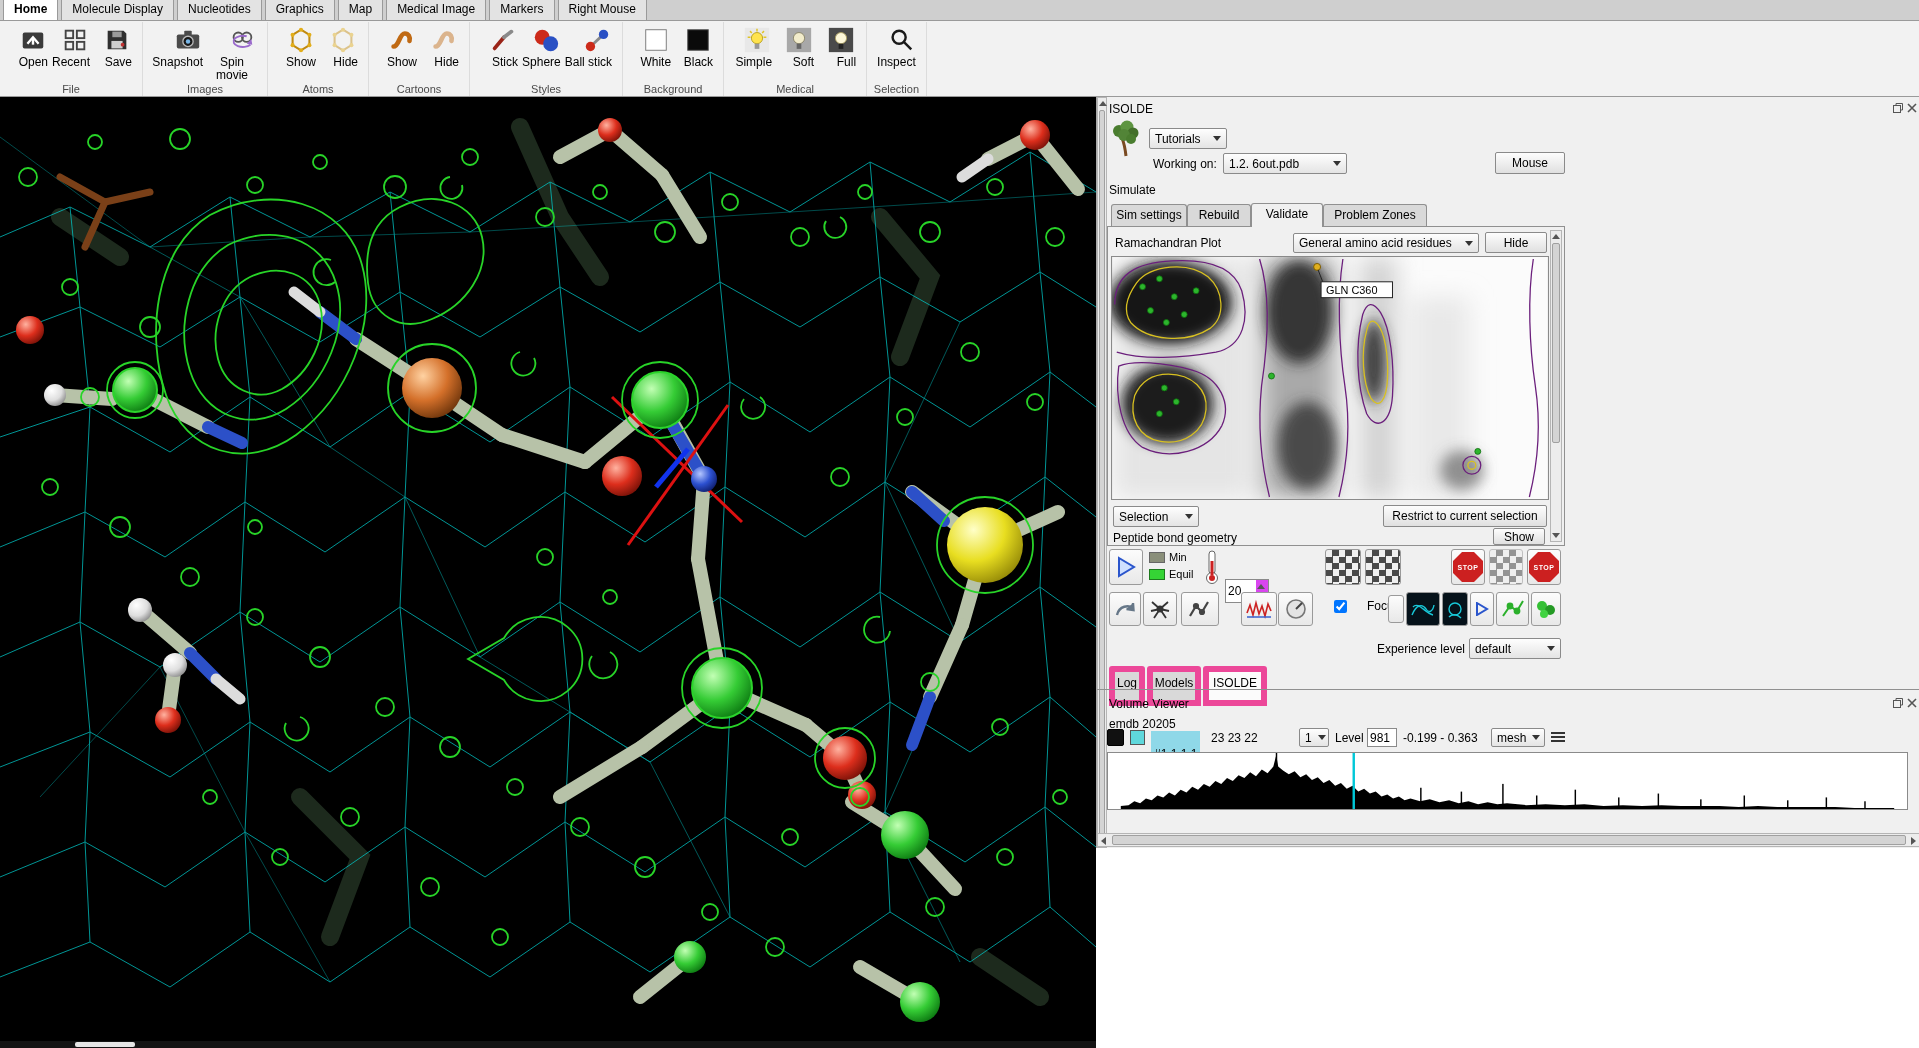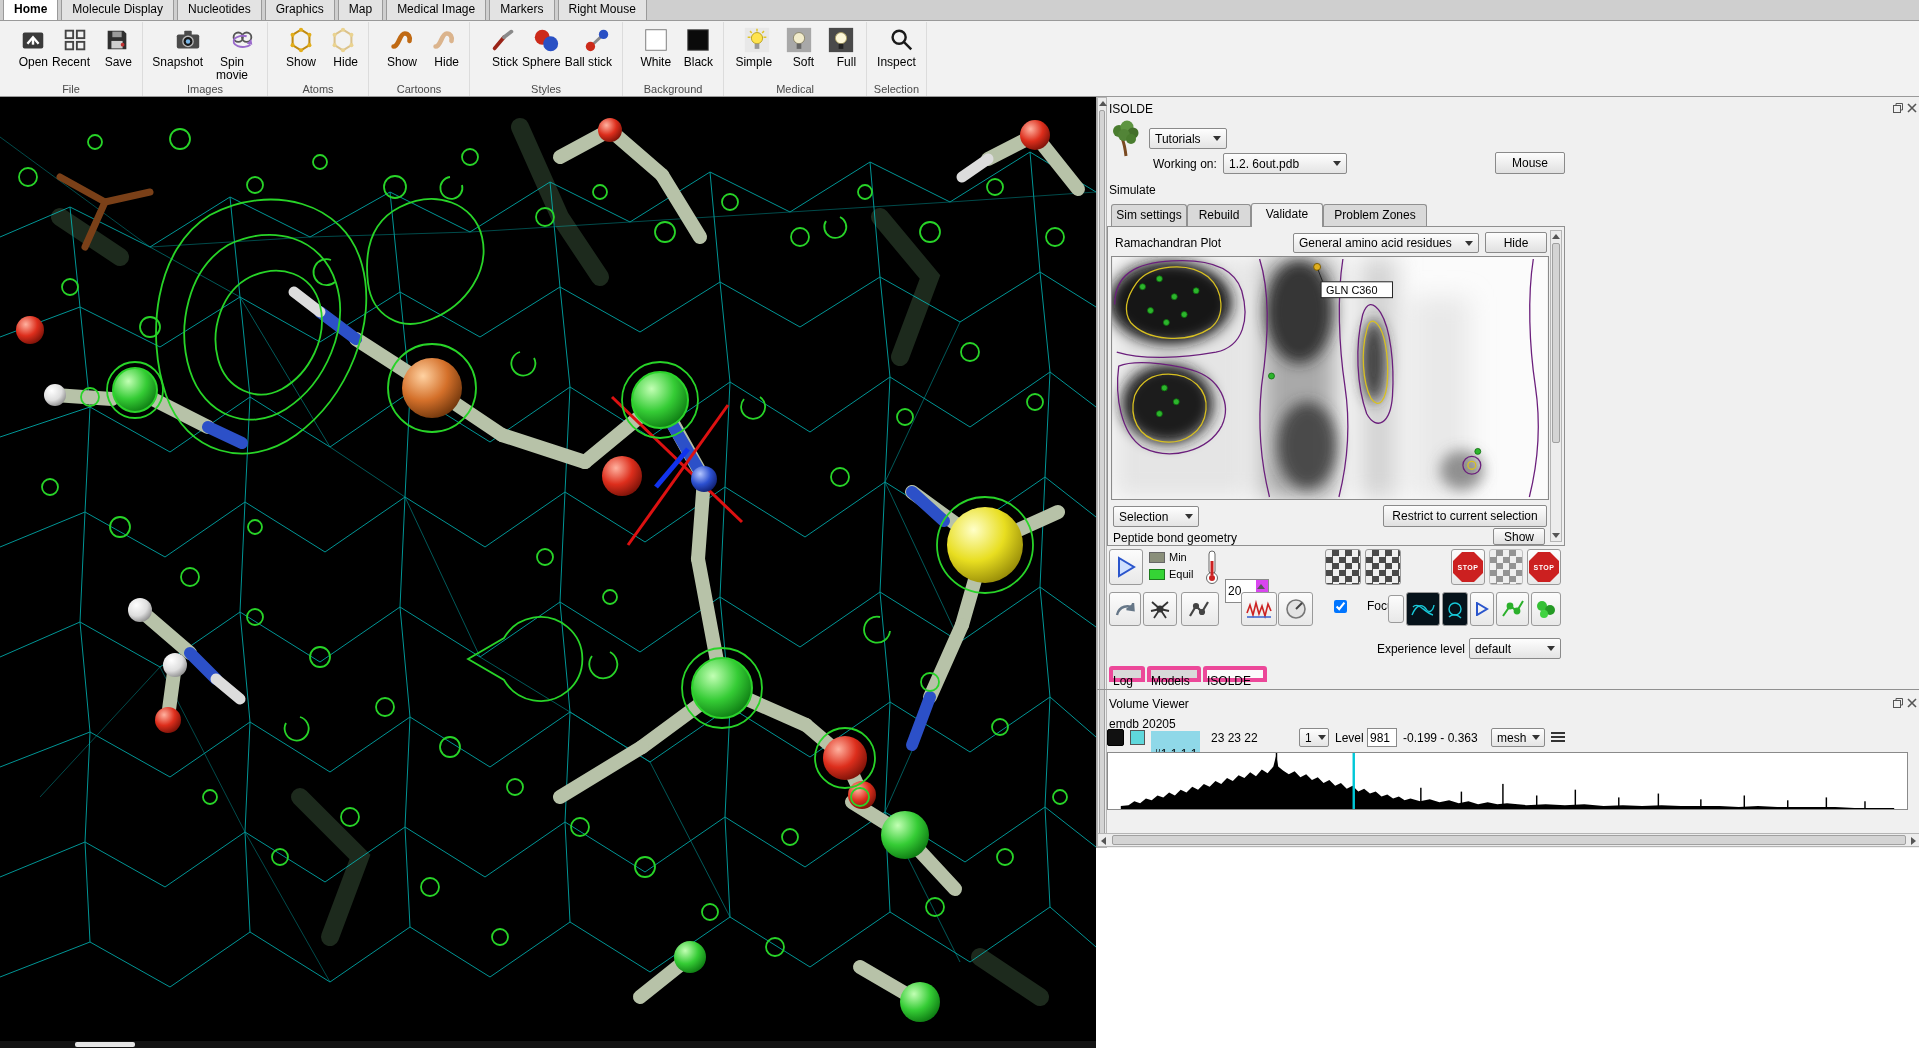--- a/index.html
+++ b/index.html
@@ -20,21 +20,21 @@
   
   .combo{position:absolute;display:flex;align-items:center;justify-content:space-between;background:linear-gradient(#fefefe,#e4e4e4);border:1px solid #8a8a8a;border-radius:2px;padding:0 5px;white-space:nowrap;}
   .combo .arr{width:0;height:0;border-left:4px solid transparent;border-right:4px solid transparent;border-top:5px solid #333;margin-left:6px;flex:none;}
   .pbtn{position:absolute;display:flex;align-items:center;justify-content:center;background:linear-gradient(#fdfdfd,#e0e0e0);border:1px solid #8a8a8a;border-radius:2px;white-space:nowrap;}
   .sbtn{position:absolute;display:flex;align-items:center;justify-content:center;background:linear-gradient(#fcfcfc,#e8e8e8);border:1px solid #9a9a9a;border-radius:3px;}
   .chk{background:repeating-conic-gradient(#4a4a4a 0% 25%,#efefef 0% 50%) 0 0/13px 13px;border:1px solid #9a9a9a;border-radius:3px;position:absolute;}
   .stop{position:absolute;display:flex;align-items:center;justify-content:center;}
   .stop .oct{width:30px;height:30px;background:#cc2020;clip-path:polygon(30% 0,70% 0,100% 30%,100% 70%,70% 100%,30% 100%,0 70%,0 30%);display:flex;align-items:center;justify-content:center;color:#fff;font-size:7px;font-weight:bold;letter-spacing:.5px;}
   .itab{position:absolute;height:23px;line-height:21px;text-align:center;background:#d9d9d9;border:1px solid #909090;border-bottom:none;border-radius:3px 3px 0 0;}
   .itab.active{background:#f0f0f0;height:24px;z-index:2;}
-  .btab{position:absolute;height:16px;line-height:22px;text-align:left;background:#d9d9d9;border:4px solid #ec4899;border-radius:3px 3px 0 0;}
+  .btab{position:absolute;height:40px;line-height:22px;text-align:center;background:#d9d9d9;border:6px solid #ec4899;border-radius:3px 3px 0 0;}
   .btab.active{background:#fbfbfb;}
   .lbl{position:absolute;white-space:nowrap;}
   
   .sb{position:absolute;background:#ececec;border:1px solid #b5b5b5;}
   .sbthumb{position:absolute;background:#d4d4d4;border:1px solid #a0a0a0;border-radius:2px;}
   .tri{width:0;height:0;position:absolute;}
   .tri.up{border-left:4px solid transparent;border-right:4px solid transparent;border-bottom:5px solid #555;}
   .tri.down{border-left:4px solid transparent;border-right:4px solid transparent;border-top:5px solid #555;}
   .tri.left{border-top:4px solid transparent;border-bottom:4px solid transparent;border-right:5px solid #555;}
   .tri.right{border-top:4px solid transparent;border-bottom:4px solid transparent;border-left:5px solid #555;}

